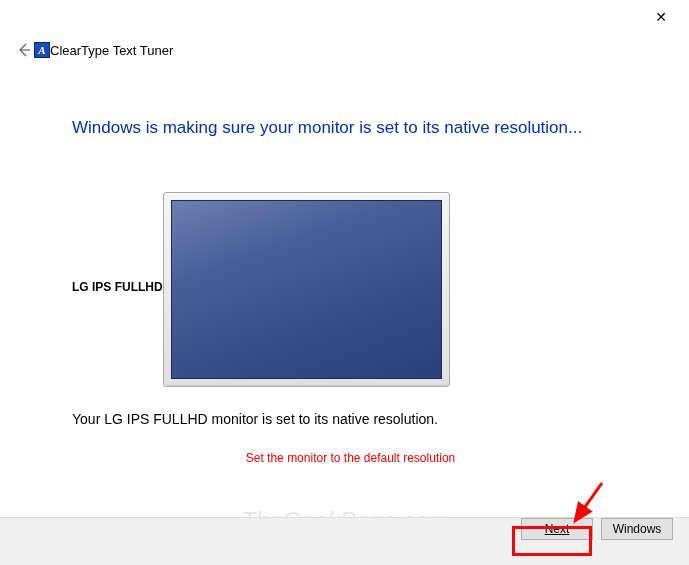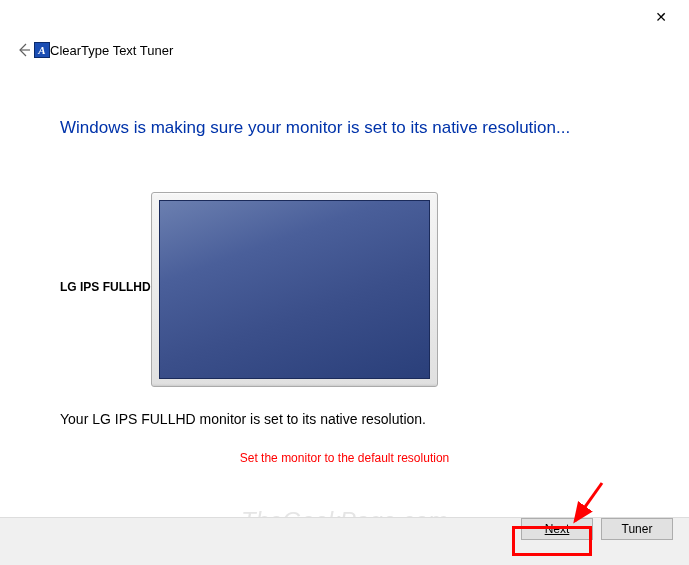--- a/index.html
+++ b/index.html
@@ -63,20 +63,21 @@
       font-family: Georgia, serif;
       font-style: italic;
       font-weight: bold;
     }
     .app-title {
       font-size: 13px;
       color: #000;
     }
     .content {
       padding: 52px 60px 0 60px;
+      margin-left: 12px;
     }
     .heading {
       color: #0033aa;
       font-size: 17px;
       font-weight: 400;
       margin-bottom: 54px;
     }
     .monitor-area {
       display: flex;
       flex-direction: row;
@@ -202,21 +203,21 @@
 
   <div class="status-text">Your LG IPS FULLHD monitor is set to its native resolution.</div>
 
   <div class="annotation">Set the monitor to the default resolution</div>
 </div>
 
 <div class="watermark">TheGeekPage.com</div>
 
 <div class="footer">
   <button class="btn btn-next">Next</button>
-  <button class="btn">Tuner</button>
+  <button class="btn">Windows</button>
 </div>
 
 <div class="highlight-box"></div>
 
 <svg class="arrow-annotation" width="40" height="50">
   <defs>
     <marker id="arrowhead" markerWidth="8" markerHeight="8" refX="6" refY="3" orient="auto">
       <polygon points="0 0, 7 3, 0 6" fill="#ff0000"></polygon>
     </marker>
   </defs>

